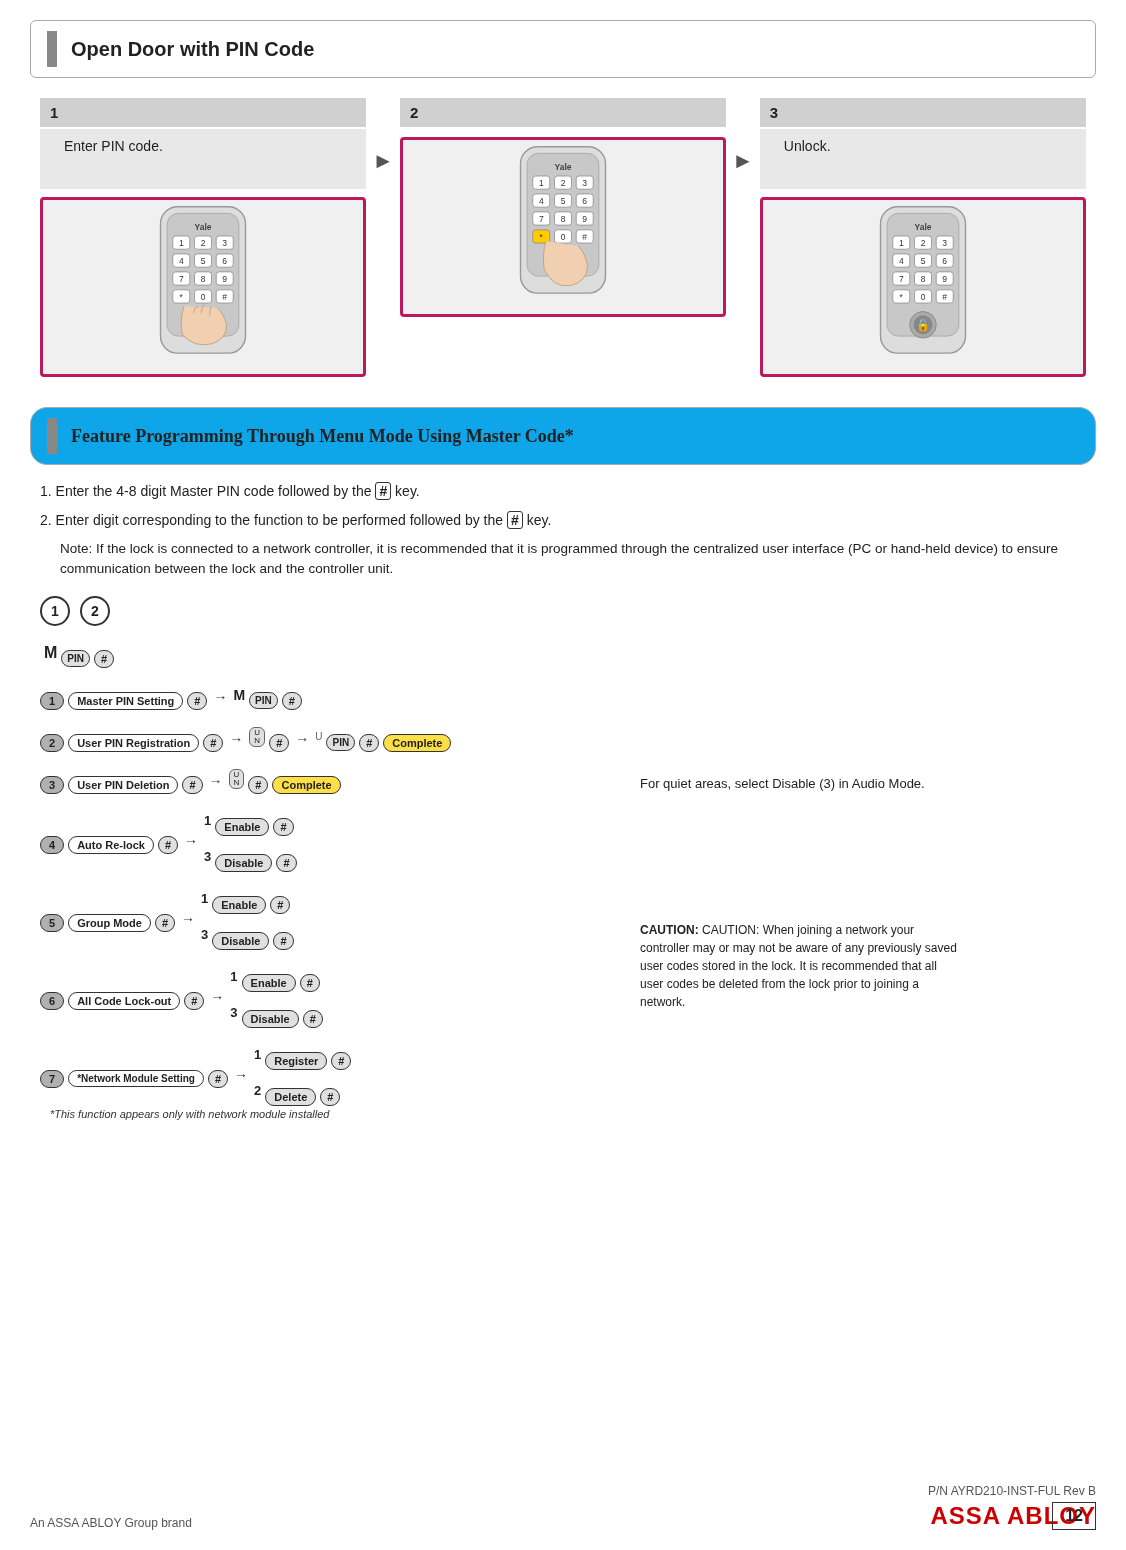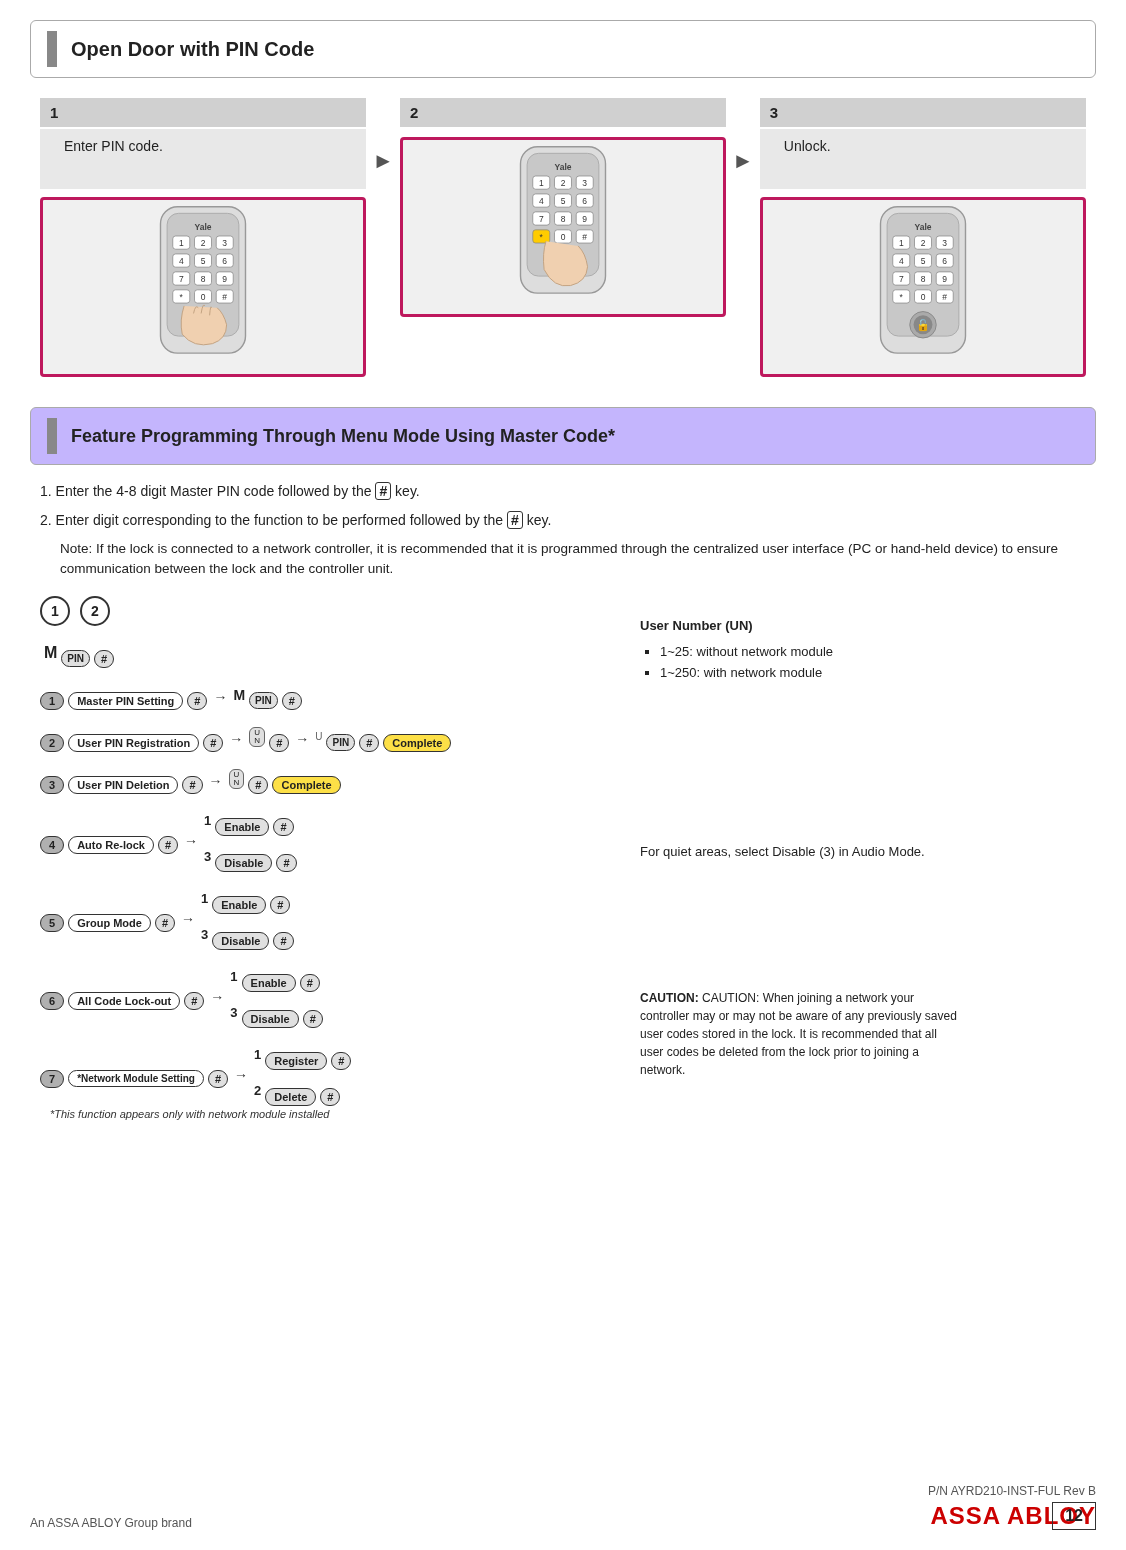--- a/index.html
+++ b/index.html
@@ -87,24 +87,25 @@
       margin-top: 50px;
       font-size: 22px;
       color: #555;
     }
 
     
     .feature-header {
       display: flex;
       align-items: center;
       border: 1.5px solid #aaa;
-      border-radius: 6px;
+      border-radius: 17px;
       padding: 10px 16px;
       margin-bottom: 16px;
-      background: #c4b5fd;
+      background: #0ea5e9;
+      font-family: Liberation Serif, serif;
     }
     .feature-header-bar {
       width: 10px;
       height: 36px;
       background: #888;
       margin-right: 14px;
       flex-shrink: 0;
     }
     .feature-header h2 {
       font-size: 18px;
@@ -611,27 +612,20 @@
               </div>
             </div>
           </div>
           <div style="margin-left:10px;font-size:11px;font-style:italic;color:#333;">*This function appears only with network module installed</div>
         </div>
 
       </div>
     </div>
 
     <div class="prog-right">
-      <div class="right-info">
-        <p style="font-weight:bold;margin-bottom:6px;">User Number (UN)</p>
-        <ul>
-          <li>1~25: without network module</li>
-          <li>1~250: with network module</li>
-        </ul>
-      </div>
 
       <div style="margin-top:160px;">
         <p style="font-size:13px;">For quiet areas, select Disable (3) in Audio Mode.</p>
       </div>
 
       <div class="caution-box" style="margin-top:130px;">
         <p>
           <strong>CAUTION:</strong> <span>CAUTION: When joining a network your controller may or may not be aware of any previously saved user codes stored in the lock. It is recommended that all user codes be deleted from the lock prior to joining a network.</span>
         </p>
       </div>

